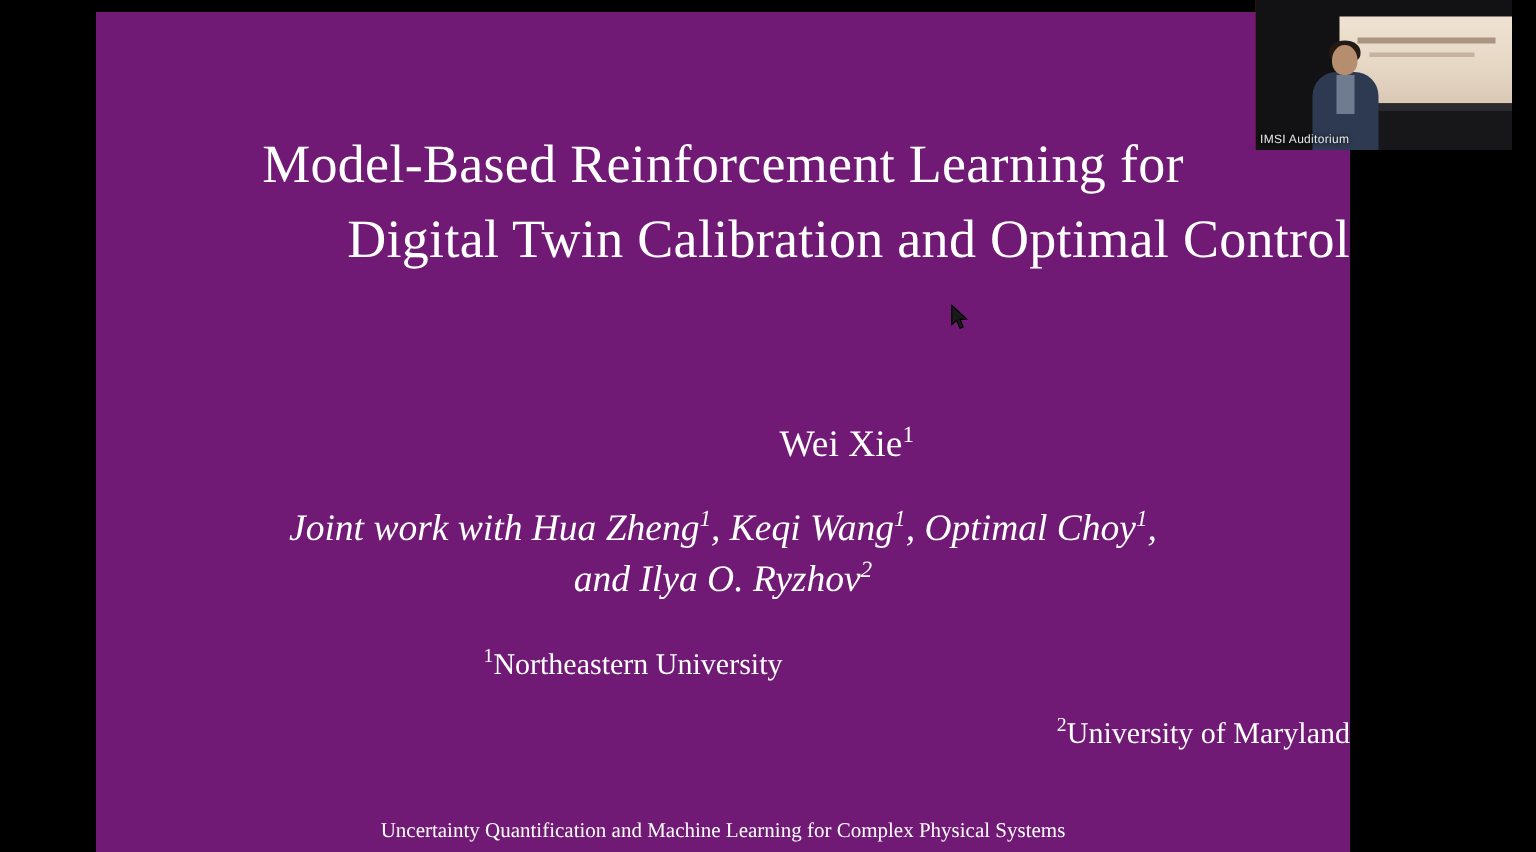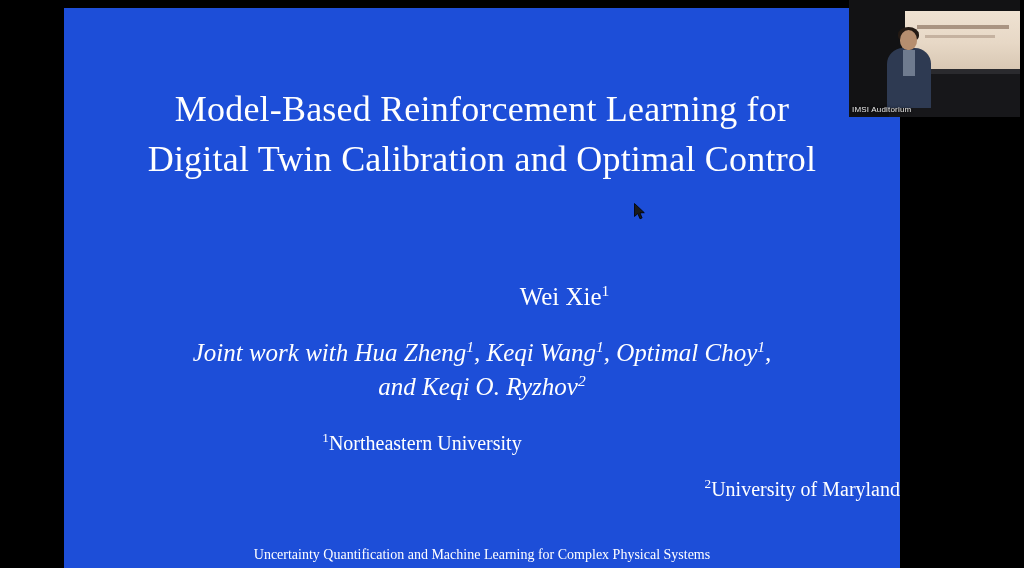--- a/index.html
+++ b/index.html
@@ -21,21 +21,21 @@
     height: 568px;
     background: #000000;
   }
   
   #slide {
     position: absolute;
     left: 64px;
     top: 8px;
     width: 836px;
     height: 560px;
-    background: #1d4ed8;
+    background: #701a75;
     overflow: hidden;
   }
   #slide-inner {
     position: absolute;
     left: 0;
     top: 0;
     width: 836px;
     height: 560px;
     color: #ffffff;
     text-align: center;
@@ -44,21 +44,21 @@
     position: absolute;
     left: 0;
     top: 76px;
     width: 836px;
     font-size: 36px;
     line-height: 50px;
     letter-spacing: 0.2px;
     color: #ffffff;
     font-weight: normal;
   }
-  .title .l2 { display: block; }
+  .title .l2 { display: block; text-align: right; }
   .author {
     position: absolute;
     left: 0;
     top: 274px;
     width: 1001px;
     font-size: 25px;
     line-height: 30px;
   }
   .author sup, .joint sup {
     font-size: 0.62em;
@@ -98,24 +98,24 @@
     position: absolute;
     left: 0;
     top: 539px;
     width: 836px;
     font-size: 14px;
   }
 
   
   #webcam {
     position: absolute;
-    right: 4px;
+    right: 16px;
     top: 0;
     width: 171px;
-    height: 117px;
+    height: 100px;
     background: #7f1d1d;
     overflow: hidden;
   }
   .cam-wall {
     position: absolute;
     left: 0; top: 0;
     width: 171px; height: 117px;
     background: #121214;
   }
   .cam-screen {
@@ -226,21 +226,21 @@
         <span class="l2">Digital Twin Calibration and Optimal Control</span>
       </div>
 
       <div class="author">
         <span>Wei Xie</span><sup>1</sup>
       </div>
 
       <div class="joint">
         <span>Joint work with Hua Zheng</span><sup>1</sup><span>, Keqi Wang</span><sup>1</sup><span>, Optimal Choy</span><sup>1</sup><span>,</span>
         <br>
-        <span>and Keqi O. Ryzhov</span><sup>2</sup>
+        <span>and Ilya O. Ryzhov</span><sup>2</sup>
       </div>
 
       <div class="aff1">
         <sup>1</sup><span>Northeastern University</span>
       </div>
 
       <div class="aff2">
         <sup>2</sup><span>University of Maryland</span>
       </div>
 

